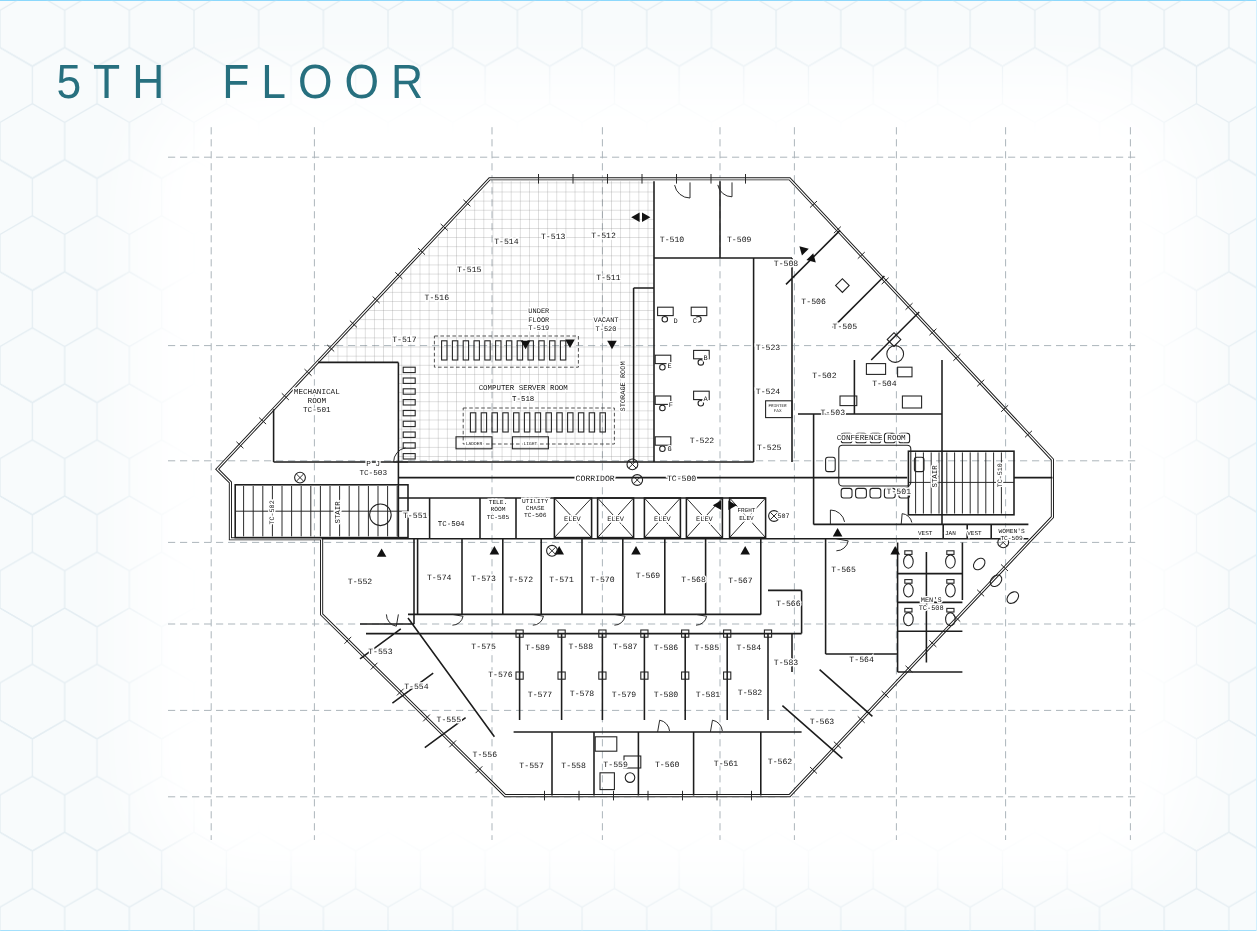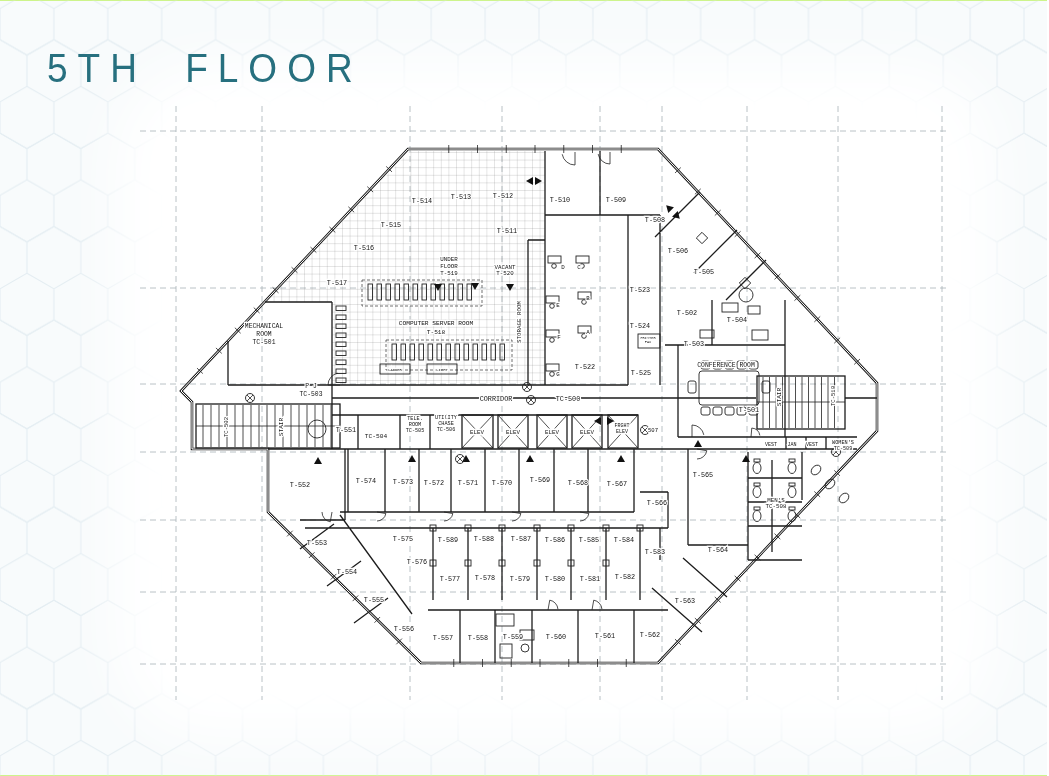--- a/index.html
+++ b/index.html
@@ -1,16 +1,16 @@
 <!DOCTYPE html>
 <html><head>
 <meta charset="utf-8">
 <style>
   html,body{margin:0;padding:0;}
-  .page{position:relative;width:1047px;height:776px;background:#bef264;overflow:hidden;
+  .page{position:relative;width:1047px;height:776px;background:#7dd3fc;overflow:hidden;
         font-family:"Liberation Sans",sans-serif;}
   .hex-bg{position:absolute;left:0;top:0;width:100%;height:100%;}
   .paper{position:absolute;left:170px;top:118px;width:770px;height:565px;background:#ffffff;
          box-shadow:0 0 60px 55px #ffffff;border-radius:40px;}
   .title{position:absolute;left:47px;top:48px;font-size:37px;font-weight:300;
          letter-spacing:10px;word-spacing:18px;color:#27707f;
          font-family:"Liberation Sans",sans-serif;transform:scaleY(1.08);}
   .plan-svg{position:absolute;left:0;top:0;width:1049px;height:776px;}
   .gridline{stroke:#a8b2b8;stroke-width:0.8;stroke-dasharray:6 4;fill:none;}
   .wall-outer{fill:none;stroke:#1b1b1b;stroke-width:2.6;}

